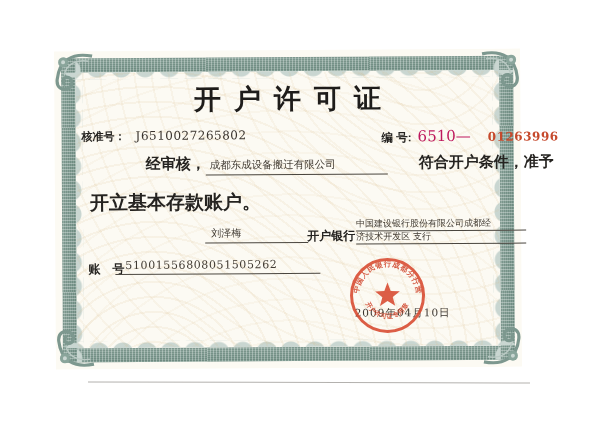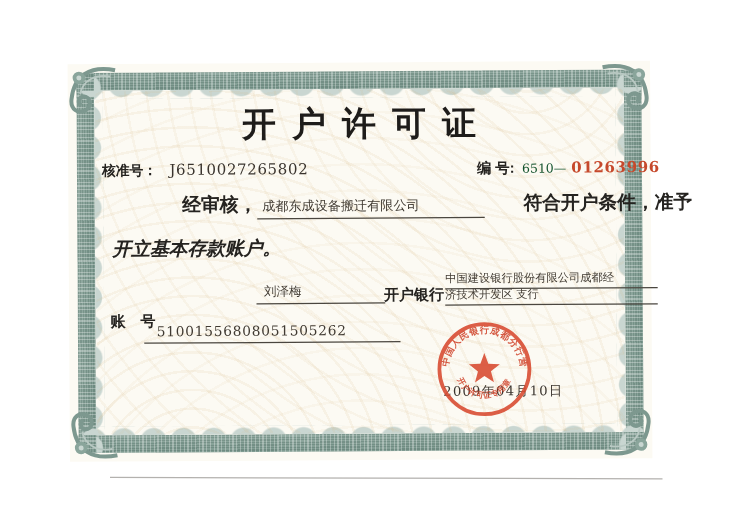--- a/index.html
+++ b/index.html
@@ -67,35 +67,35 @@
   .title{
     left:0;right:0;top:31px;text-align:center;
     font-family:"DejaVu Serif",serif;font-weight:bold;
     font-size:27px;letter-spacing:13px;text-indent:13px;color:#1e1c1a;
   }
   .lbl{font-weight:bold;color:#252320;}
   .ser{font-family:"DejaVu Serif",serif;color:#3a342e;margin-top:28px;}
   .approval{left:27px;top:78px;font-size:11px;}
   .approval .ser{font-size:12px;margin-left:10px;letter-spacing:.5px;}
   .serial{left:327px;top:78px;font-size:11.5px;}
-  .serial .pre{font-family:"DejaVu Serif",serif;color:#14532d;font-size:10px;margin-left:6px;}
-  .serial .red{font-family:"DejaVu Serif",serif;font-weight:bold;color:#c6492c;font-size:12px;margin-left:4px;letter-spacing:.5px;}
+  .serial .pre{font-family:"DejaVu Serif",serif;color:#be185d;font-size:15px;margin-left:6px;}
+  .serial .red{font-family:"DejaVu Serif",serif;font-weight:bold;color:#c6492c;font-size:12px;margin-left:17px;letter-spacing:.5px;}
   .line1{left:68px;top:104px;font-size:15px;}
   .line1 .lbl{font-size:15px;margin-left:23px;}
   .fill{display:inline-block;border-bottom:1px solid #4a463f;
     font-family:"DejaVu Serif",serif;color:#403a32;}
   .company{width:178px;font-size:10.5px;padding:0 0 2px 4px;vertical-align:baseline;margin-right:8px;}
-  .line2{left:35px;top:139px;font-size:15px;font-style:italic;}
+  .line2{left:35px;top:139px;font-size:19px;}
   .rep-label{left:33px;top:178px;font-size:12px;}
   .rep-name{left:150px;top:176px;width:97px;font-size:10px;padding:0 0 2px 6px;}
   .bank-label{left:252px;top:178px;font-size:12px;text-align:center;}
   .bank-val{left:301px;top:169px;width:170px;white-space:normal;
     font-family:"DejaVu Serif",serif;color:#403a32;font-size:9px;line-height:11px;}
   .bank-val span{display:block;border-bottom:1px solid #4a463f;padding-bottom:1px;}
-  .acct-label{left:33px;top:198px;font-size:12px;}
+  .acct-label{left:33px;top:210px;font-size:12px;}
   .acct-val{left:60px;top:208px;width:195px;font-size:11px;letter-spacing:.6px;padding:0 0 2px 10px;}
   .issuer{left:256px;top:242px;font-size:10.5px;letter-spacing:1px;}
   .issue-date{left:251px;top:257px;font-size:10.5px;font-family:"DejaVu Serif",serif;color:#3a342e;letter-spacing:1px;margin-left:48px;}
   .seal{position:absolute;left:284px;top:198px;opacity:.88;}
 </style>
 </head>
 <body>
 
 <div class="paper-edge"></div>
 <div class="pen-mark"></div>

